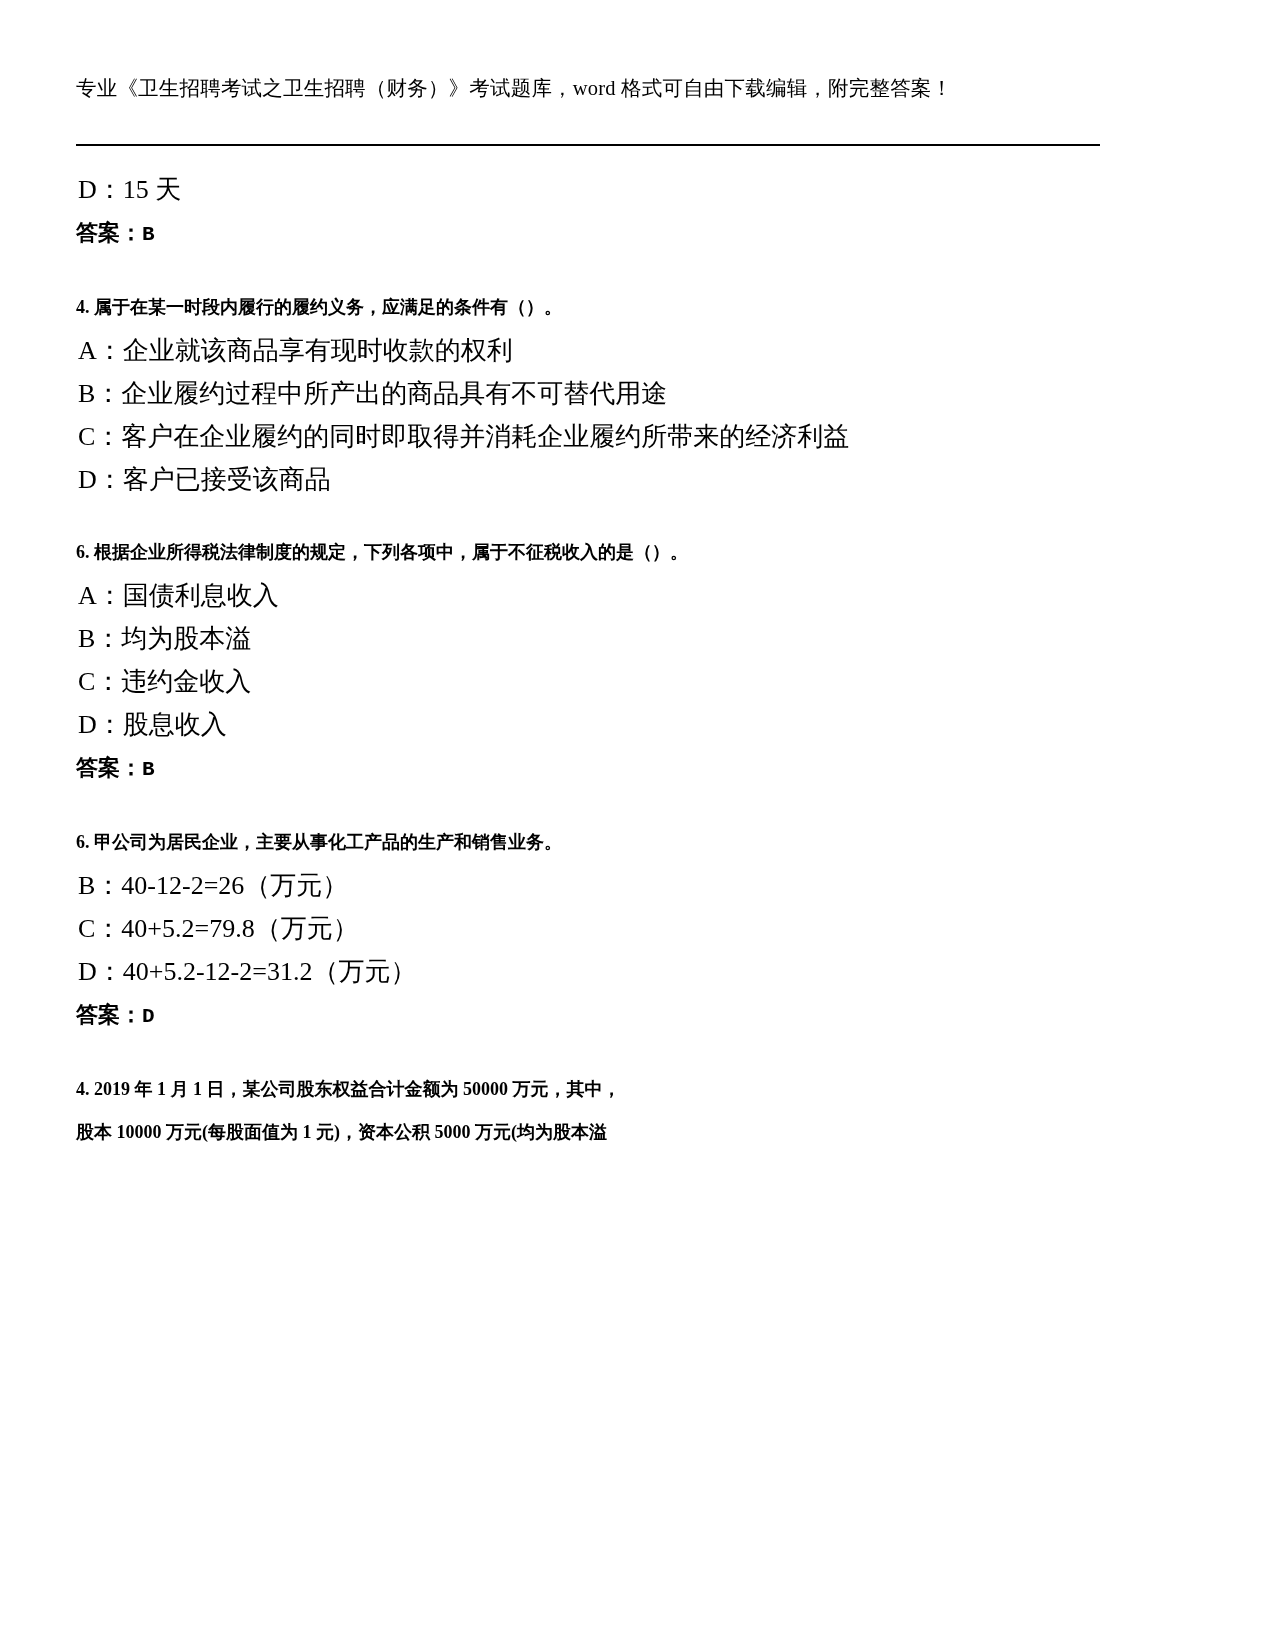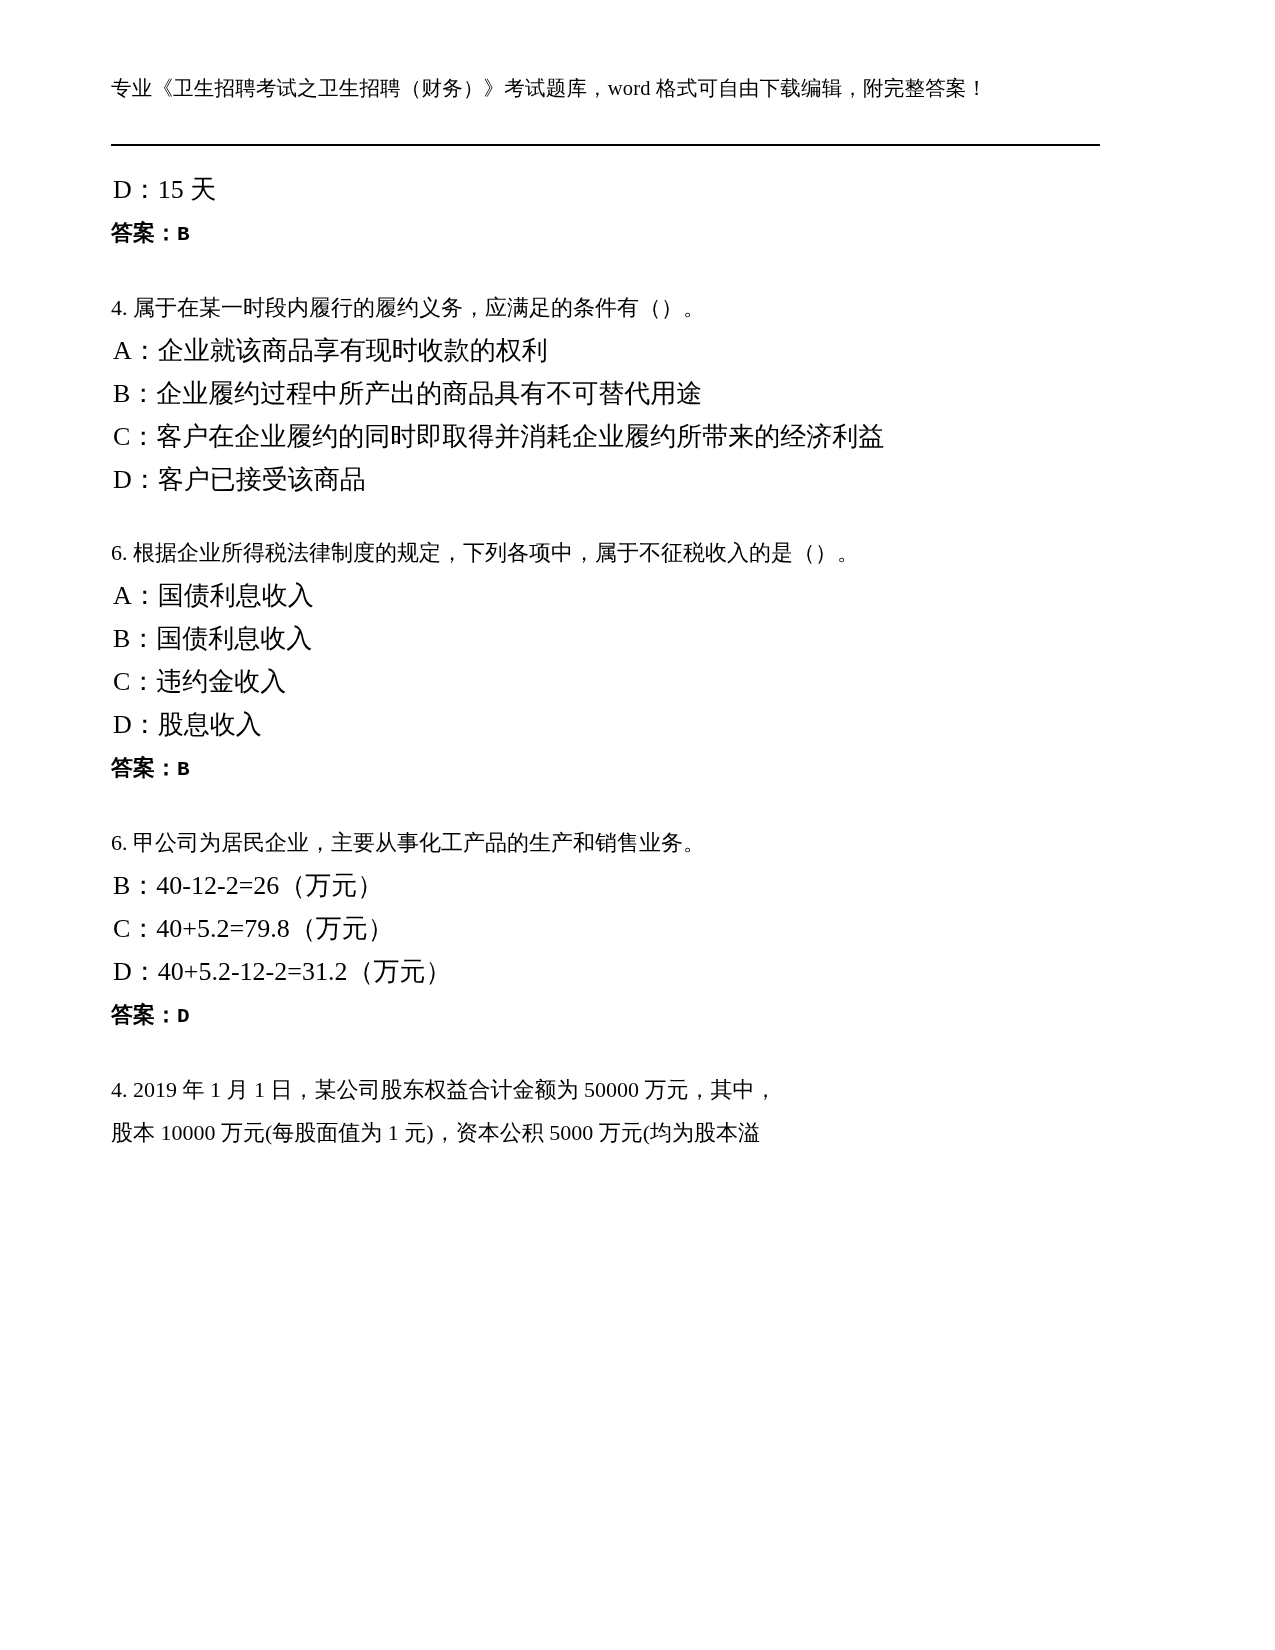--- a/index.html
+++ b/index.html
@@ -12,42 +12,43 @@
     height: 1650px;
     font-family: "Liberation Serif", "DejaVu Serif", serif;
     color: #000000;
     -webkit-font-smoothing: antialiased;
   }
   .page {
     position: relative;
     width: 1275px;
     height: 1650px;
     box-sizing: border-box;
-    padding: 70px 175px 0 111px;
+    padding: 70px 175px 0 76px;
   }
   .header {
     font-size: 20.5px;
     line-height: 36px;
     letter-spacing: 0.2px;
     color: #000;
     text-align: justify;
     margin: 0;
   }
   .header-rule {
     margin-top: 38px;
     border: 0;
     border-top: 2px solid #000;
     height: 0;
   }
   .body-area {
     margin-top: 22px;
   }
   .q-line {
-    font-size: 22px;
+    font-size: 18px;
     line-height: 43px;
+    font-weight: bold;
   }
   .opt-line {
     font-size: 26px;
     line-height: 43px;
     padding-left: 2px;
   }
   .ans-line {
     font-size: 22px;
     line-height: 43px;
     font-weight: bold;
@@ -90,21 +91,21 @@
       <div class="opt-line">B：企业履约过程中所产出的商品具有不可替代用途</div>
       <div class="opt-line">C：客户在企业履约的同时即取得并消耗企业履约所带来的经济利益</div>
       <div class="opt-line">D：客户已接受该商品</div>
     </div>
 
     <div class="block-gap"></div>
 
     <div>
       <div class="q-line">6. 根据企业所得税法律制度的规定，下列各项中，属于不征税收入的是（）。</div>
       <div class="opt-line">A：国债利息收入</div>
-      <div class="opt-line">B：国债利息收入</div>
+      <div class="opt-line">B：均为股本溢</div>
       <div class="opt-line">C：违约金收入</div>
       <div class="opt-line">D：股息收入</div>
       <div class="ans-line"><span class="ans-label">答案：</span><span class="ans-value">B</span></div>
     </div>
 
     <div class="block-gap"></div>
 
     <div>
       <div class="q-line">6. 甲公司为居民企业，主要从事化工产品的生产和销售业务。</div>
       <div class="opt-line">B：40-12-2=26（万元）</div>

